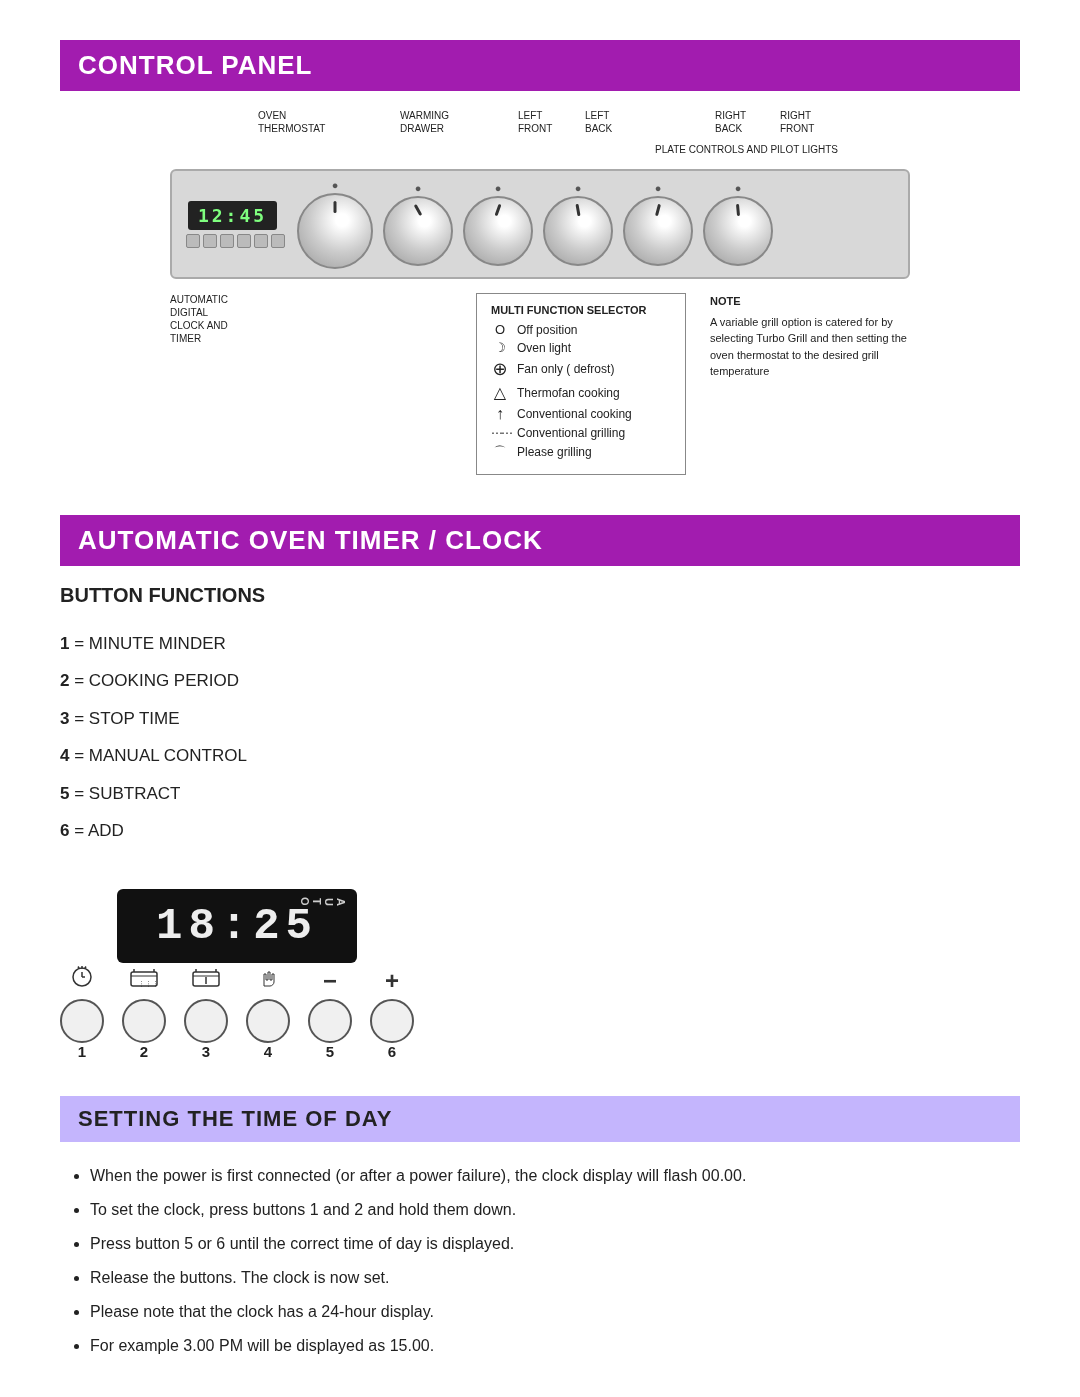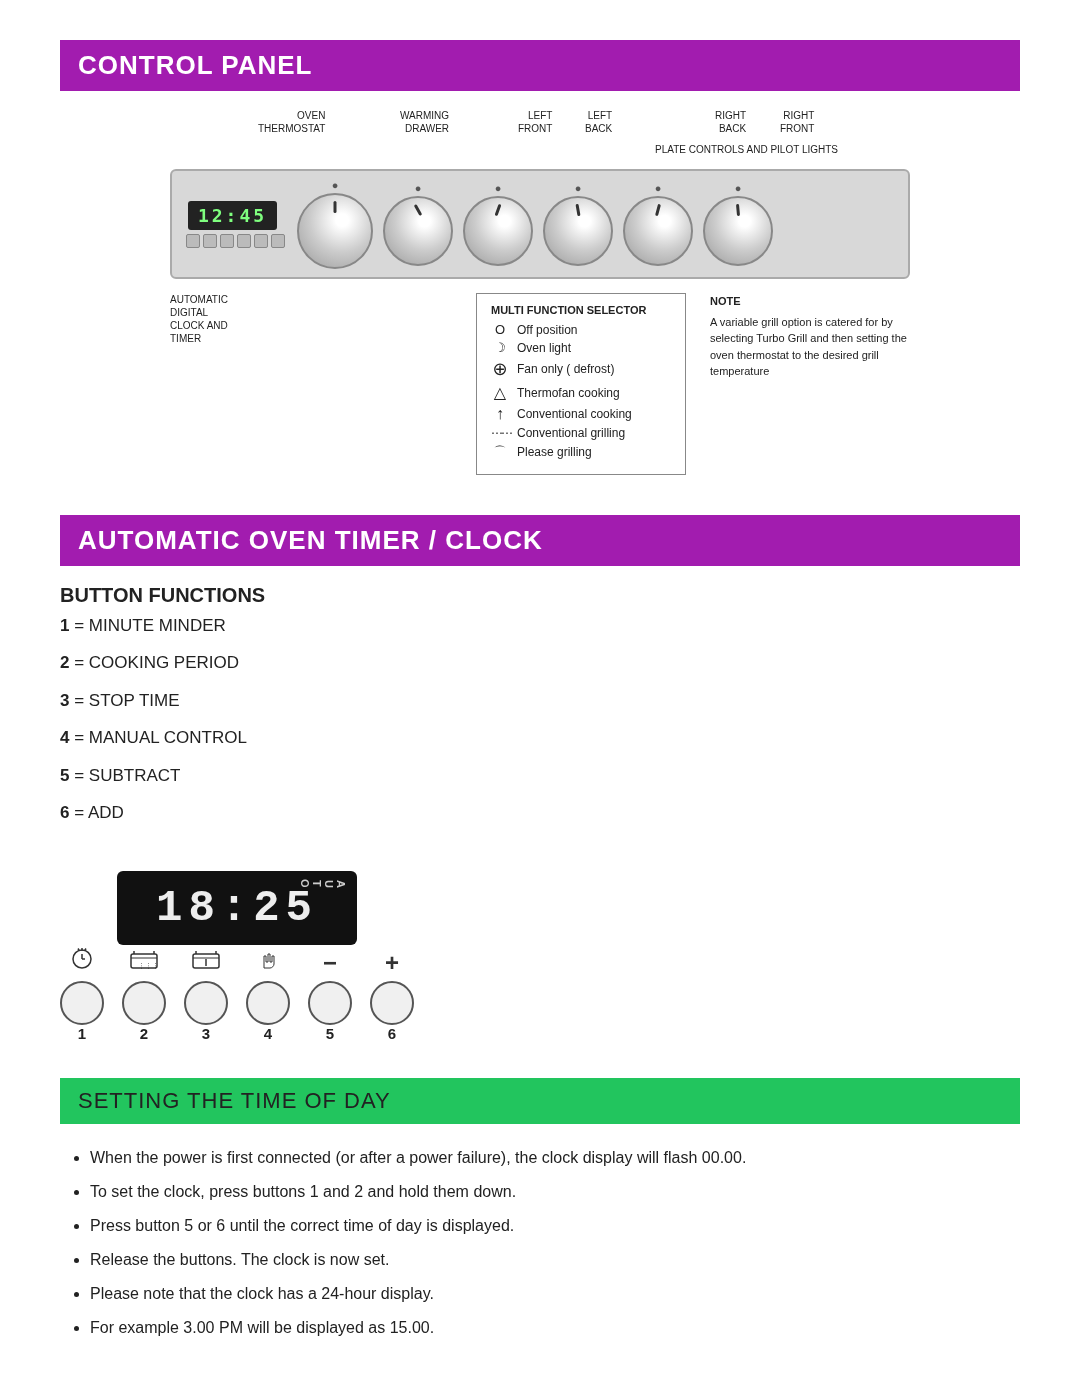--- a/index.html
+++ b/index.html
@@ -16,23 +16,23 @@
     .section-header {
       background: #a21caf;
       color: #fff;
       font-weight: bold;
       font-size: 26px;
       padding: 10px 18px;
       margin-bottom: 18px;
       letter-spacing: 1px;
     }
     .section-header-gray {
-      background: #22c55e;
+      background: #c4b5fd;
       color: #222;
-      font-weight: normal;
+      font-weight: bold;
       font-size: 22px;
       padding: 10px 18px;
       margin-bottom: 18px;
       letter-spacing: 1px;
     }
 
     
     .control-panel-section {
       margin-bottom: 40px;
     }
@@ -170,20 +170,21 @@
       margin-bottom: 4px;
     }
 
     
     .timer-clock-section {
       margin-bottom: 36px;
     }
     .button-functions-title {
       font-size: 20px;
       font-weight: bold;
+      margin-bottom: 18px;
     }
     .timer-layout {
       display: flex;
       flex-direction: column;
       gap: 40px;
       align-items: flex-start;
     }
     .button-list {
       font-size: 17px;
       line-height: 2.2;
@@ -285,21 +286,21 @@
       flex-direction: row;
       width: 740px;
       position: relative;
       height: 60px;
       margin-left: auto;
       margin-right: auto;
     }
     .top-label {
       position: absolute;
       font-size: 10px;
-      text-align: right;
+      text-align: left;
       line-height: 1.3;
     }
   </style>
 </head>
 <body>
 
 <div class="control-panel-section">
   <div class="section-header">CONTROL PANEL</div>
 
   <div class="diagram-top-labels">

